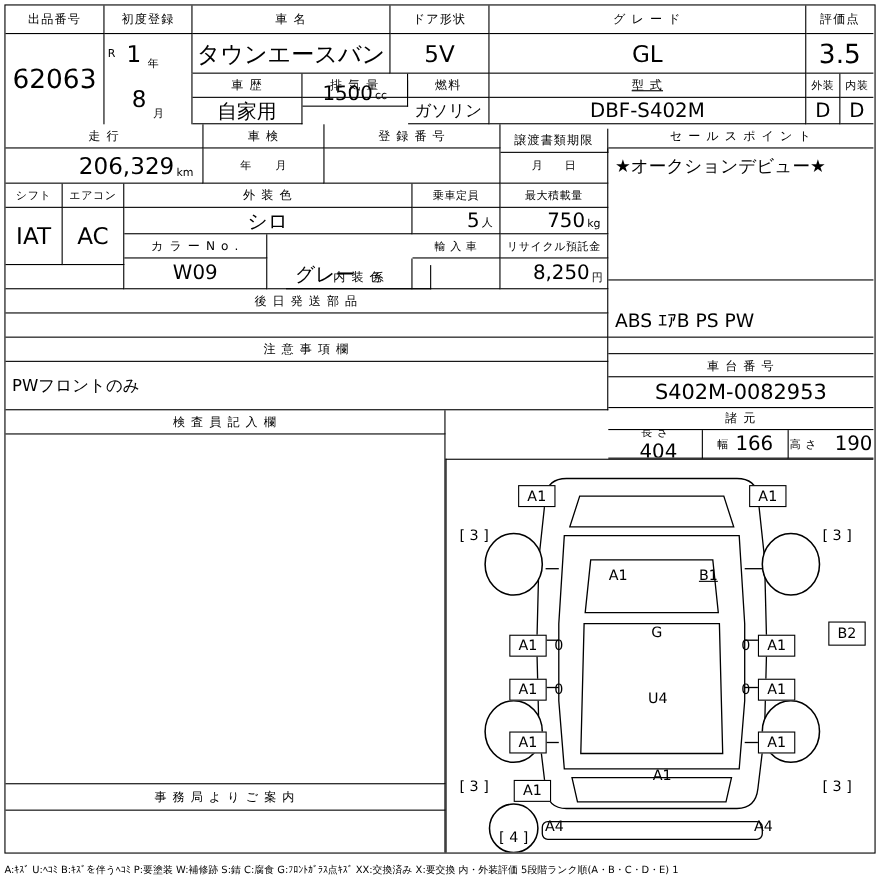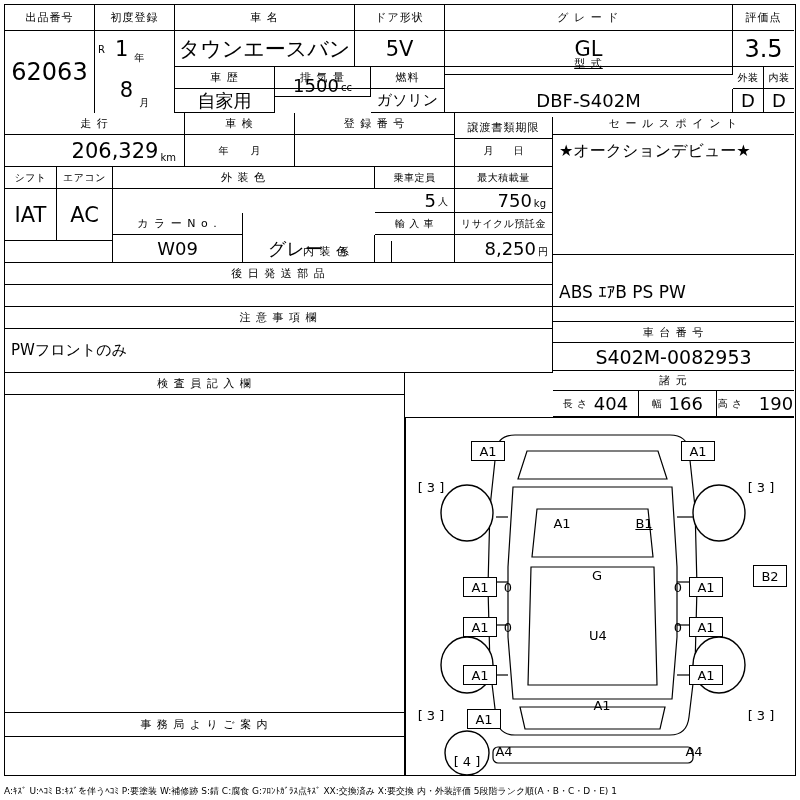--- a/index.html
+++ b/index.html
@@ -26,21 +26,21 @@
     position: absolute;
     border-right: 1px solid #000;
     border-bottom: 1px solid #000;
     display: flex;
     align-items: center;
     justify-content: center;
     overflow: hidden;
     white-space: nowrap;
   }
   .nb-r { border-right: none; }
-  .nb-b { border-bottom: none; }
+  .nb-b { border-bottom: none; flex-direction: column; }
   .lbl { font-size: 11px; letter-spacing: 1px; }
   .lbl-sm { font-size: 10px; letter-spacing: .5px; }
   .val { font-size: 18px; }
   .val-lg { font-size: 21px; }
   .val-xl { font-size: 24px; }
   .left { justify-content: flex-start; padding-left: 6px; }
   .unit { font-size: 10px; margin-left: 2px; align-self: flex-end; padding-bottom: 3px;}
   .sub { font-size: 10px; }
 
   .memo {
@@ -101,21 +101,21 @@
 
     <div class="cell lbl" style="left:440px;top:0;width:288px;height:26px;">グ レ ー ド</div>
     <div class="cell val-lg" style="left:440px;top:26px;width:288px;height:36px;">GL</div>
 
     <div class="cell lbl nb-r" style="left:728px;top:0;width:61px;height:26px;border-right:none;">評価点</div>
     <div class="cell val-xl nb-r" style="left:728px;top:26px;width:61px;height:36px;border-right:none;">3.5</div>
 
     <div class="cell lbl" style="left:170px;top:62px;width:100px;height:22px;">車 歴</div>
     <div class="cell lbl" style="left:270px;top:62px;width:96px;height:22px;">排 気 量</div>
     <div class="cell lbl" style="left:366px;top:62px;width:74px;height:22px;">燃料</div>
-    <div class="cell lbl" style="left:440px;top:48px;width:288px;height:22px;text-decoration:underline;">型 式</div>
+    <div class="cell lbl" style="left:440px;top:62px;width:288px;height:22px;text-decoration:underline;">型 式</div>
     <div class="cell lbl-sm" style="left:728px;top:62px;width:31px;height:22px;">外装</div>
     <div class="cell lbl-sm nb-r" style="left:759px;top:62px;width:30px;height:22px;border-right:none;">内装</div>
 
     <div class="cell val" style="left:170px;top:84px;width:100px;height:24px;">自家用</div>
     <div class="cell" style="left:270px;top:68px;width:96px;height:24px;align-items:flex-end;">
       <span class="val">1500</span>
       <span class="unit">cc</span>
     </div>
     <div class="cell" style="left:366px;top:84px;width:74px;height:24px;font-size:15px;">ガソリン</div>
     <div class="cell val" style="left:440px;top:84px;width:288px;height:24px;">DBF-S402M</div>
@@ -142,20 +142,21 @@
     </div>
 
     <div class="cell lbl-sm" style="left:0;top:162px;width:52px;height:22px;">シフト</div>
     <div class="cell lbl-sm" style="left:52px;top:162px;width:56px;height:22px;">エアコン</div>
     <div class="cell lbl" style="left:108px;top:162px;width:262px;height:22px;">外 装 色</div>
     <div class="cell lbl-sm" style="left:370px;top:162px;width:80px;height:22px;">乗車定員</div>
     <div class="cell lbl-sm" style="left:450px;top:162px;width:98px;height:22px;">最大積載量</div>
 
     <div class="cell val-lg" style="left:0;top:184px;width:52px;height:52px;">IAT</div>
     <div class="cell val-lg" style="left:52px;top:184px;width:56px;height:52px;">AC</div>
+    <div class="cell val" style="left:108px;top:184px;width:262px;height:24px;">シロ</div>
     <div class="cell" style="left:370px;top:184px;width:80px;height:24px;justify-content:flex-end;padding-right:6px;">
       <span class="val">5</span>
       <span class="unit">人</span>
     </div>
     <div class="cell" style="left:450px;top:184px;width:98px;height:24px;justify-content:flex-end;padding-right:6px;">
       <span class="val">750</span>
       <span class="unit">kg</span>
     </div>
 
     <div class="cell lbl" style="left:108px;top:208px;width:130px;height:22px;">カ ラ ー N o .</div>

